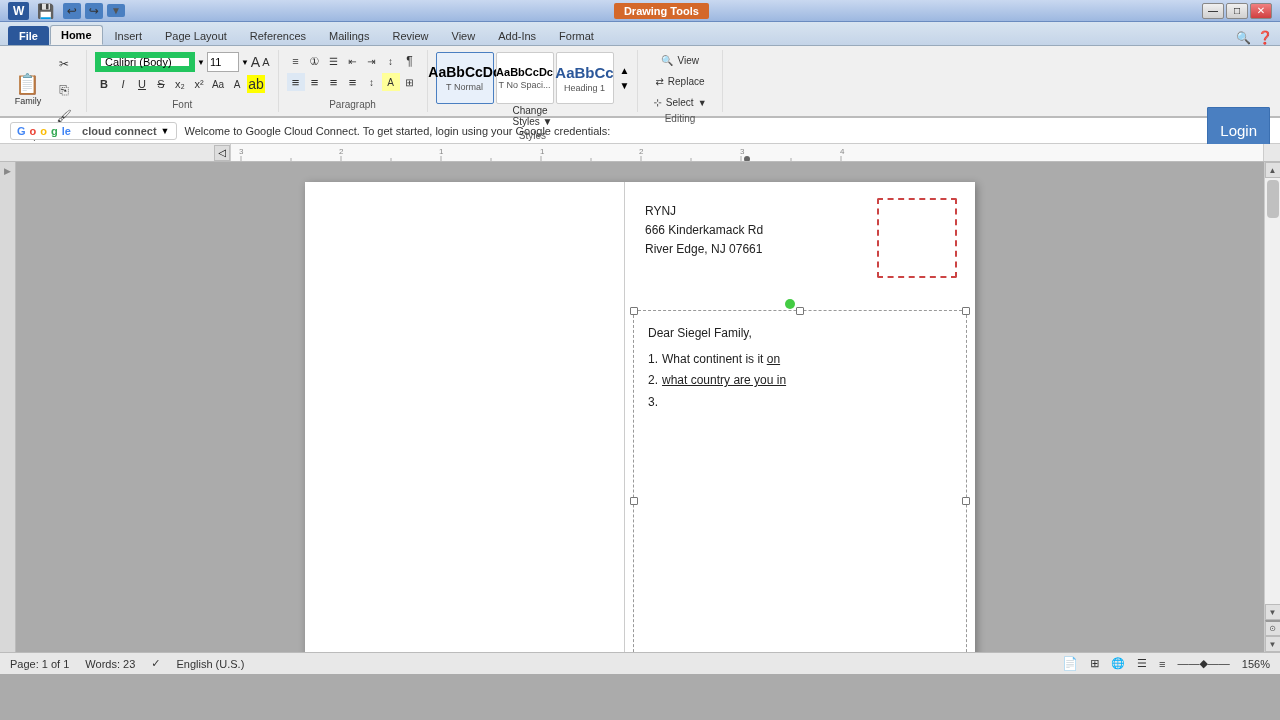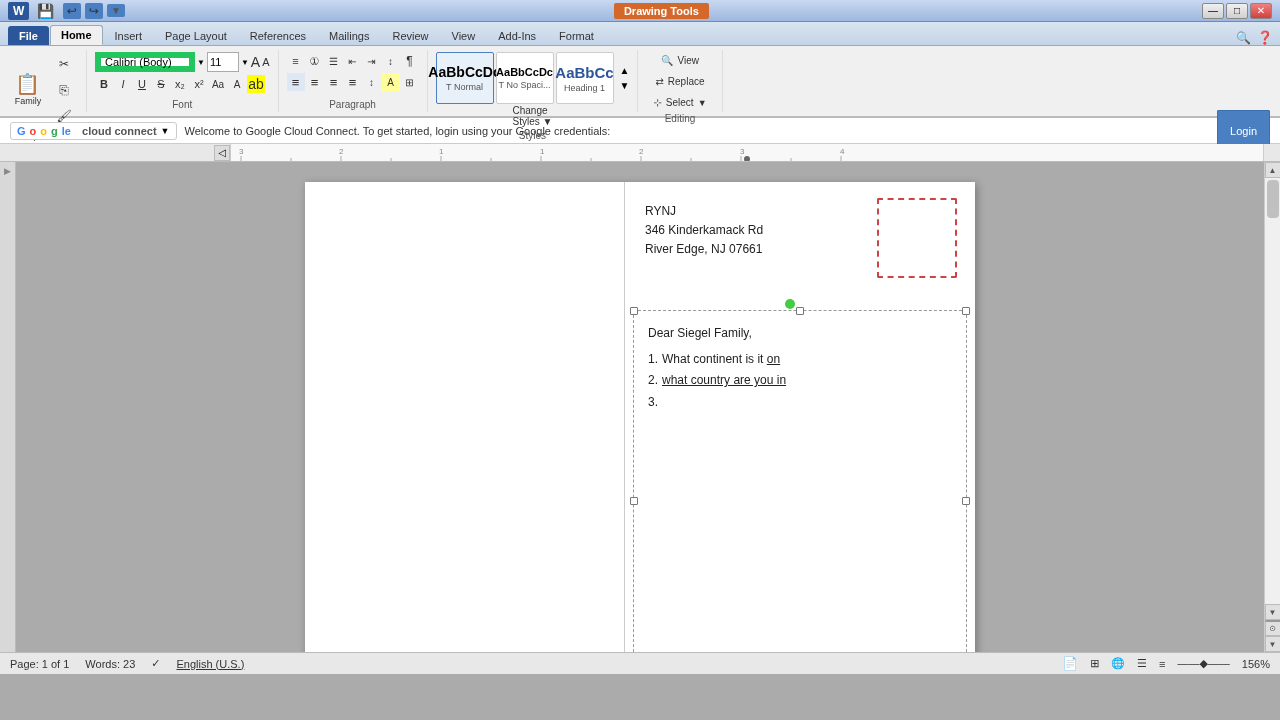--- a/index.html
+++ b/index.html
@@ -180,21 +180,21 @@
     #gcc-bar .gcc-logo .cloud { color: #555; }
 
     #gcc-bar .gcc-msg { color: #333; font-size: 11px; }
     #gcc-bar .login-btn {
       margin-left: auto;
       background: #4a7fc1;
       color: white;
       padding: 14px 12px;
       border-radius: 1px;
       cursor: pointer;
-      font-size: 11px;
+      font-size: 15px;
       border: 1px solid #3a6fb1;
     }
     .scroll-arrow {
       width: 16px;
       height: 16px;
       background: #e0e0e0;
       border: 1px solid #bbb;
       display: flex;
       align-items: center;
       justify-content: center;
@@ -541,21 +541,21 @@
 
   <div id="page-container">
     <div id="page">
 
       <div id="page-left"></div>
 
       <div id="page-right">
 
         <div id="address-block">
           <div>RYNJ</div>
-          <div>346 Kinderkamack Rd</div>
+          <div>666 Kinderkamack Rd</div>
           <div>River Edge, NJ 07661</div>
         </div>
 
         <div id="stamp-box"></div>
 
         <div id="green-dot"></div>
 
         <div id="text-box">
 
           <div class="handle" style="top:-4px;left:-4px;cursor:nw-resize;"></div>
@@ -589,21 +589,21 @@
     <div class="scroll-arrow">▼</div>
     <div class="scroll-arrow" style="border-top:2px solid #999;">⊙</div>
     <div class="scroll-arrow">▼</div>
   </div>
 </div>
 
 <div id="statusbar">
   <span>Page: 1 of 1</span>
   <span>Words: 23</span>
   <span style="cursor:pointer;">✓</span>
-  <span style="cursor:pointer;text-decoration:underline;">English (U.S.)</span>
+  <span style="cursor:pointer;">English (U.S.)</span>
   <div class="right">
     <span style="cursor:pointer;font-size:13px;">📄</span>
     <span style="cursor:pointer;font-size:11px;">⊞</span>
     <span style="cursor:pointer;font-size:11px;">🌐</span>
     <span style="cursor:pointer;font-size:11px;">☰</span>
     <span style="cursor:pointer;font-size:11px;">≡</span>
     <span style="cursor:pointer;">——◆——</span>
     <span class="zoom-percent" style="cursor:pointer;">156%</span>
   </div>
 </div>

